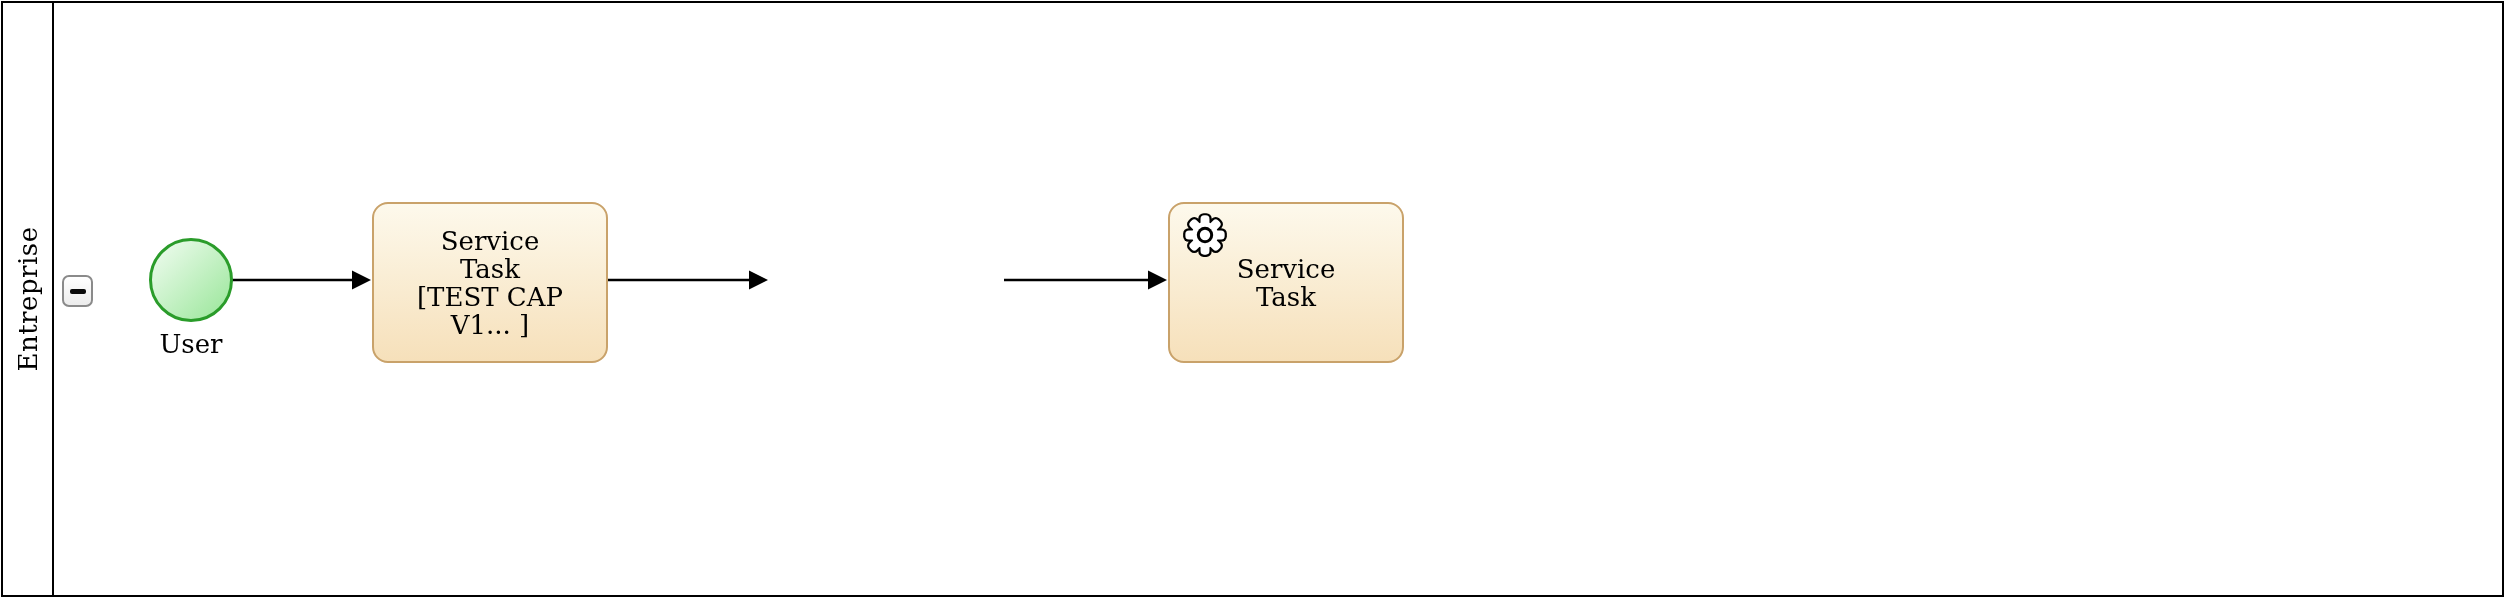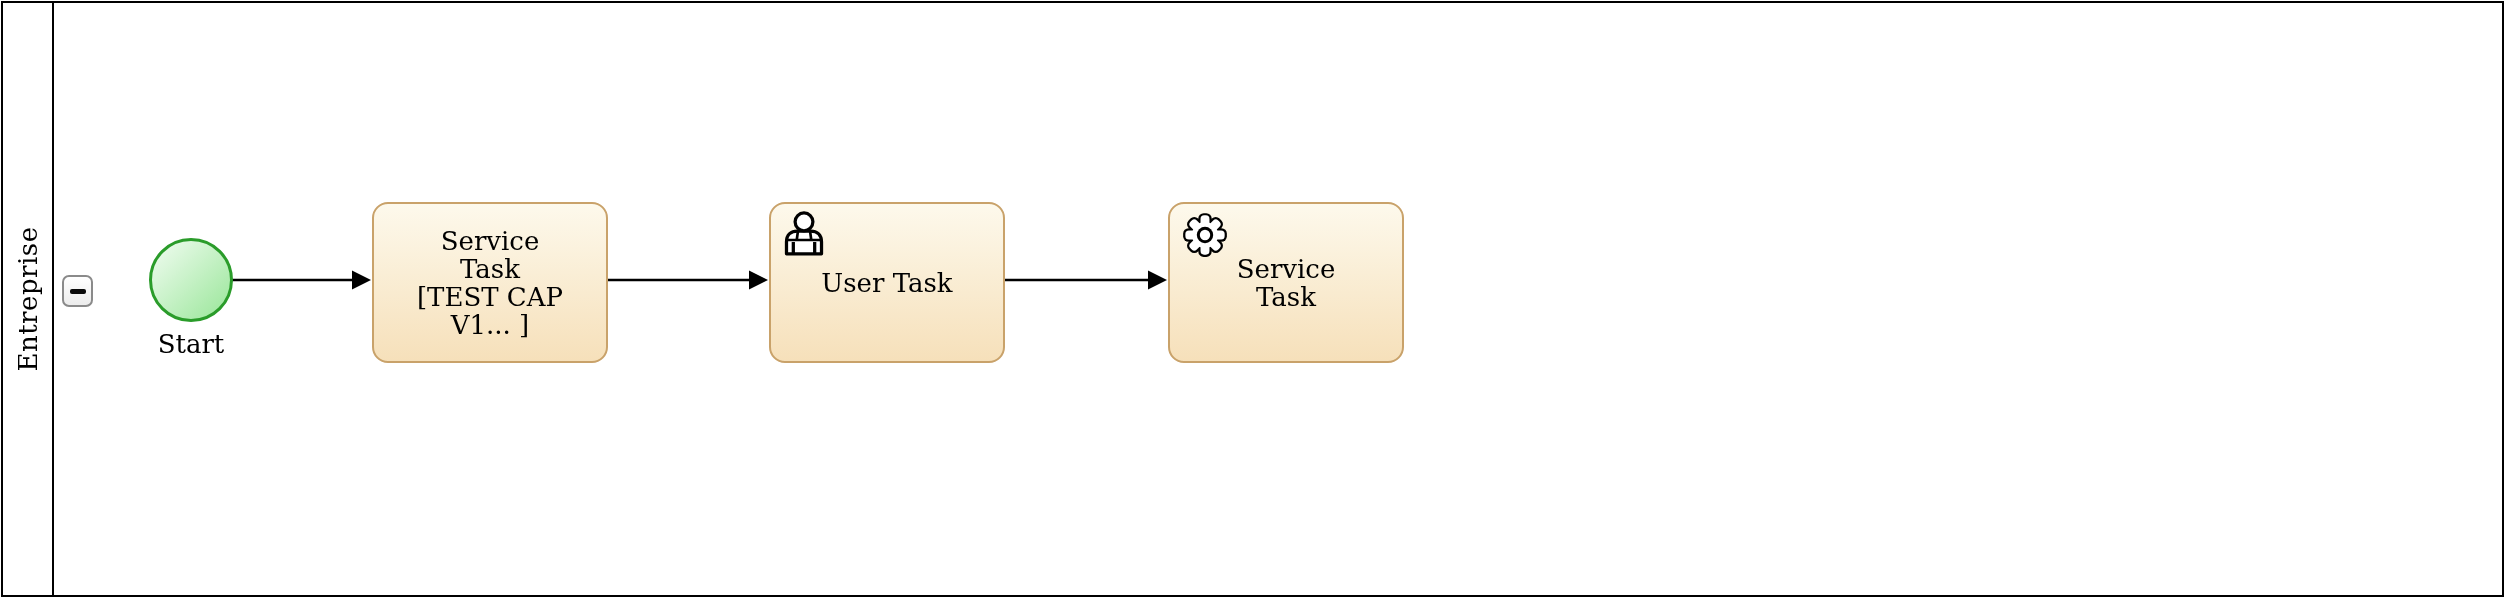--- a/index.html
+++ b/index.html
@@ -101,39 +101,29 @@
       <line x1="607" y1="280" x2="751" y2="280"></line>
       <polygon points="768,280 749,270.5 749,289.5"></polygon>
     </g>
     <g>
       <line x1="1004" y1="280" x2="1150" y2="280"></line>
       <polygon points="1167,280 1148,270.5 1148,289.5"></polygon>
     </g>
   </svg>
 
   <div class="event"></div>
-  <div class="event-label">Start</div>
+  <div class="event-label">User</div>
 
   <div class="task task1">
     <span class="task-label">Service
 Task
 [TEST CAP
 V1... ]</span>
   </div>
 
-  <div class="task task2">
-    <svg class="node-icon" width="48" height="46" viewBox="0 0 32 31">
-      <path d="M4.2,29.5 V21.5 C4.2,16.4 7.4,14.2 11.5,14.2 H20.5 C24.6,14.2 27.8,16.4 27.8,21.5 V29.5 Z" fill="#fff" stroke="#000" stroke-width="2.2" stroke-linejoin="round"></path>
-      <path d="M4.2,20.2 H27.8" stroke="#000" stroke-width="1.8" fill="none"></path>
-      <path d="M11.9,14.4 L11.1,20.2 M20.1,14.4 L20.9,20.2" stroke="#000" stroke-width="1.8" fill="none"></path>
-      <path d="M8.8,29.5 V21.6 M23.2,29.5 V21.6" stroke="#000" stroke-width="2.2" fill="none"></path>
-      <circle cx="16" cy="8" r="6" fill="#fff" stroke="#000" stroke-width="2.2"></circle>
-    </svg>
-    <span class="task-label">User Task</span>
-  </div>
 
   <div class="task task3">
     <svg class="node-icon" width="52" height="50" viewBox="0 0 56 56">
       <g>
         <rect x="3.5" y="20.5" width="49" height="15" rx="6" fill="#000"></rect>
         <rect x="3.5" y="20.5" width="49" height="15" rx="6" fill="#000" transform="rotate(45 28 28)"></rect>
         <rect x="3.5" y="20.5" width="49" height="15" rx="6" fill="#000" transform="rotate(90 28 28)"></rect>
         <rect x="3.5" y="20.5" width="49" height="15" rx="6" fill="#000" transform="rotate(135 28 28)"></rect>
         <circle cx="28" cy="28" r="17" fill="#000"></circle>
         <rect x="6" y="23" width="44" height="10" rx="4" fill="#fff"></rect>

